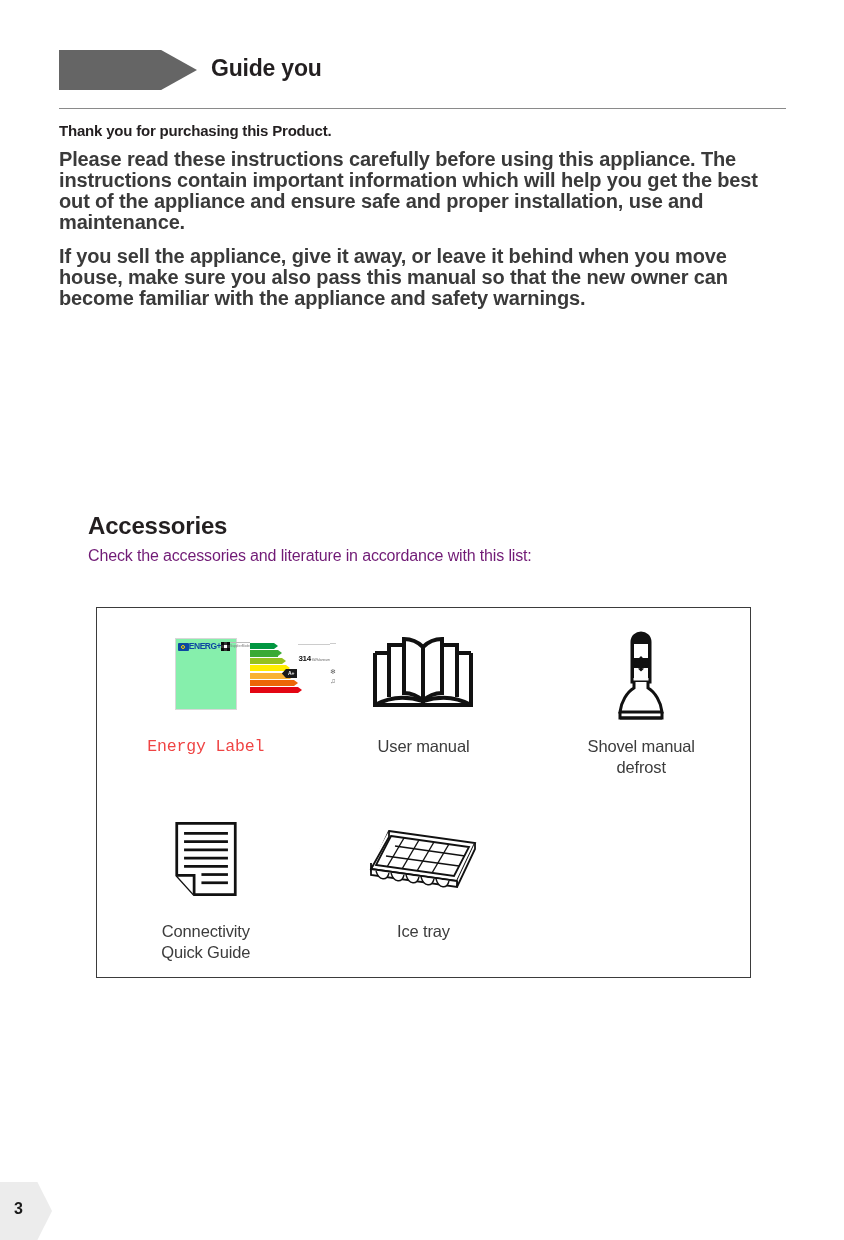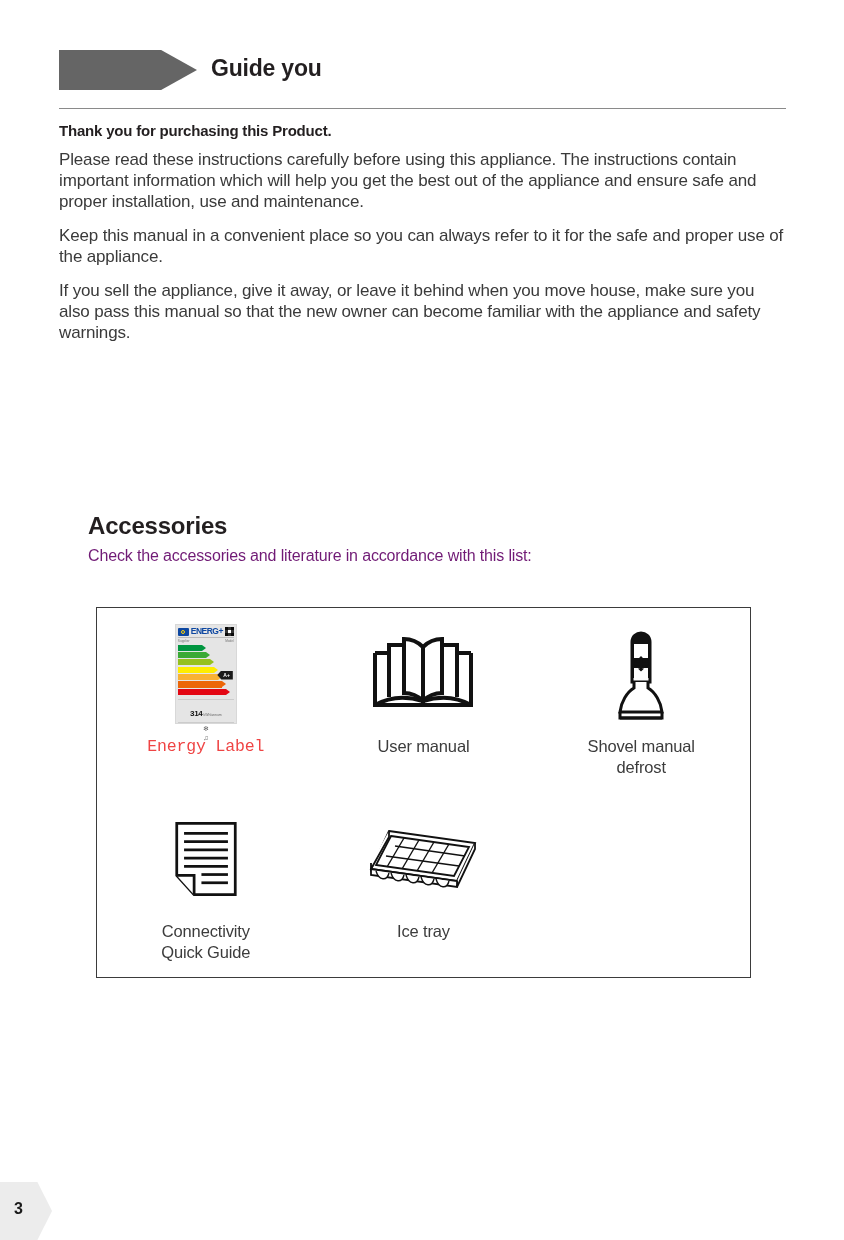--- a/index.html
+++ b/index.html
@@ -56,25 +56,26 @@
     width: 730px;
   }
   .intro-lead {
     font-size: 15px;
     font-weight: bold;
     color: #231f20;
     margin: 0 0 10px 0;
     letter-spacing: -0.2px;
   }
   .intro-para {
-    font-size: 17px;
+    font-size: 20px;
     line-height: 21px;
     color: #3a3a3a;
     margin: 0 0 13px 0;
     letter-spacing: -0.15px;
+    font-weight: bold;
   }
 
   
   .acc-heading {
     position: absolute;
     left: 88px;
     top: 512px;
     font-size: 24px;
     font-weight: bold;
     color: #231f20;
@@ -130,27 +131,27 @@
     text-align: center;
     color: #3c3c3c;
     letter-spacing: -0.15px;
     white-space: pre-line;
   }
   .acc-label.dark { color: #ef4444; font-family: Liberation Mono, monospace; }
 
   
   .energy-label {
     width: 62px;
-    height: 100px;
+    height: 72px;
     border: 1px solid #d8d8d8;
-    background: #e5e5e5;
+    background: #86efac;
     box-sizing: border-box;
     padding: 2px;
     display: flex;
-    flex-direction: column;
+    flex-direction: row;
   }
   .el-top {
     display: flex;
     align-items: center;
     justify-content: space-between;
     height: 11px;
   }
   .el-flag {
     width: 11px; height: 8px;
     background: #0d47a1;
@@ -289,21 +290,20 @@
 
 <div class="header-band">
   <div class="pennant"></div>
 </div>
 <div class="header-title">Guide you</div>
 <div class="header-rule"></div>
 
 <div class="intro">
   <p class="intro-lead">Thank you for purchasing this Product.</p>
   <p class="intro-para">Please read these instructions carefully before using this appliance. The instructions contain important information which will help you get the best out of the appliance and ensure safe and proper installation, use and maintenance.</p>
-  <p class="intro-para">Keep this manual in a convenient place so you can always refer to it for the safe and proper use of the appliance.</p>
   <p class="intro-para">If you sell the appliance, give it away, or leave it behind when you move house,  make sure you also pass this manual so that the new owner can become familiar with the appliance and safety warnings.</p>
 </div>
 
 <div class="acc-heading">Accessories</div>
 <div class="acc-sub">Check the accessories and literature in accordance with this list:</div>
 
 <div class="acc-box">
   <div class="acc-grid">
 
     <div class="acc-cell">

